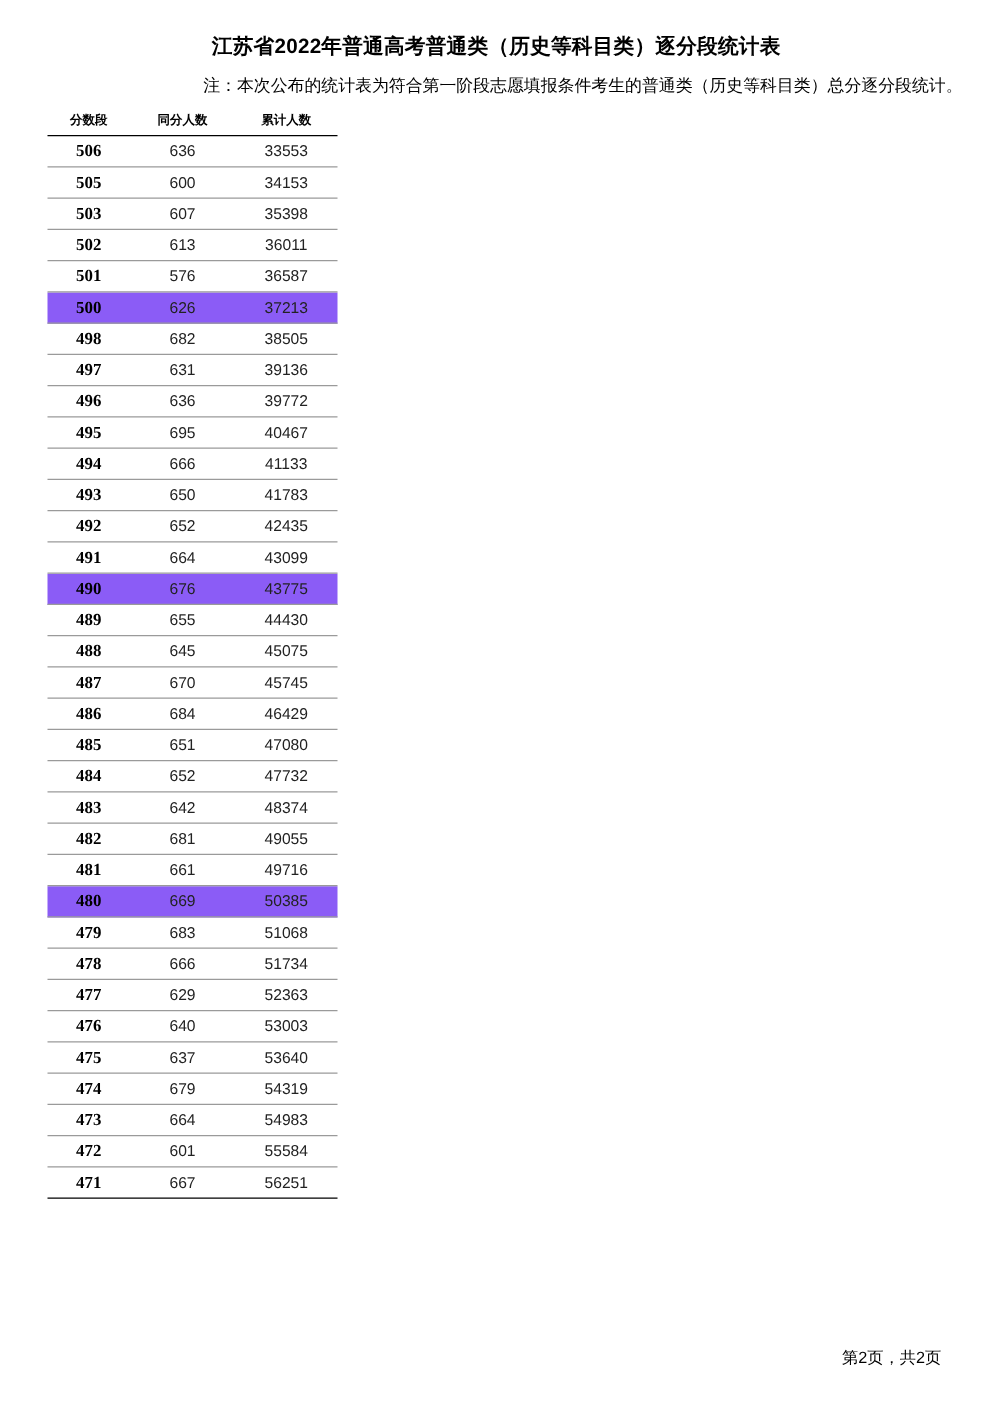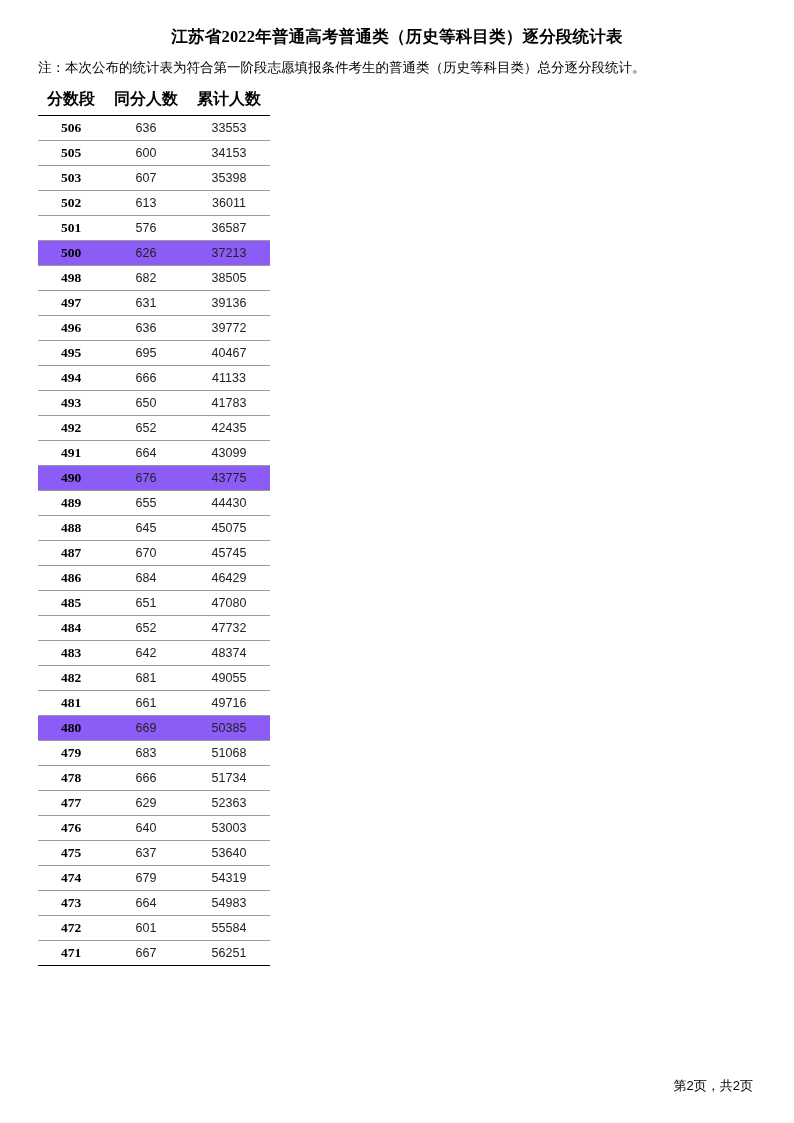--- a/index.html
+++ b/index.html
@@ -16,55 +16,56 @@
     overflow: hidden;
   }
   .page {
     position: relative;
     width: 794px;
     height: 1123px;
     box-sizing: border-box;
   }
   .doc-title {
     text-align: center;
-    font-family: Liberation Serif, serif;
+    font-family: Liberation Sans, sans-serif;
     font-weight: bold;
     font-size: 16.5px;
     letter-spacing: 0.2px;
     margin: 0;
     padding-top: 26px;
   }
   .doc-note {
-    font-family: Liberation Mono, monospace;
+    font-family: Liberation Sans, sans-serif;
     font-size: 13.5px;
     margin: 0;
     padding-top: 12px;
     padding-left: 38px;
     padding-right: 24px;
     line-height: 1.4;
+    text-align: right;
   }
   .table-wrap {
     position: absolute;
     left: 38px;
     top: 84px;
     width: 232px;
   }
   table.score-table {
     border-collapse: collapse;
     width: 232px;
     table-layout: fixed;
   }
   table.score-table col.c-seg { width: 66px; }
   table.score-table col.c-same { width: 84px; }
   table.score-table col.c-cum { width: 82px; }
 
   table.score-table th {
     font-family: "Liberation Serif", serif;
     font-weight: bold;
-    font-size: 16px;
+    font-size: 10px;
     padding: 5px 2px 5px 2px;
     text-align: center;
     border-bottom: 1.6px solid #000;
     white-space: nowrap;
   }
   table.score-table th.th-seg { text-align: center; }
   table.score-table td {
     font-size: 12.5px;
     padding: 4px 2px 4px 2px;
     text-align: center;

